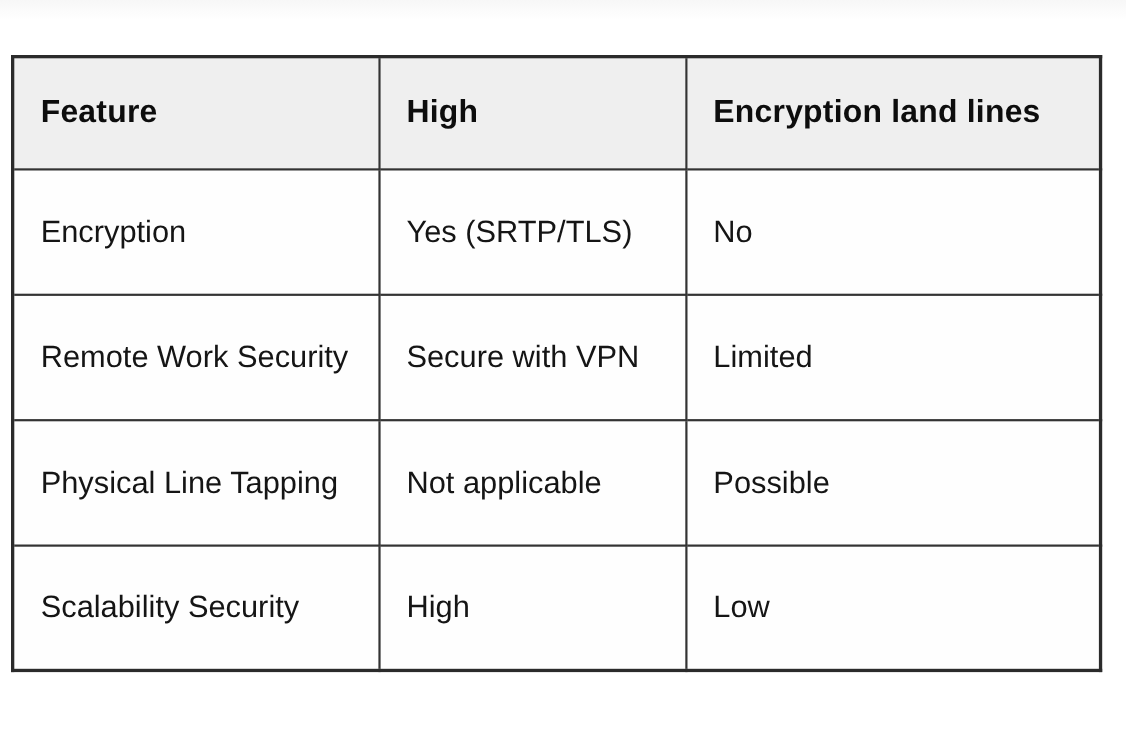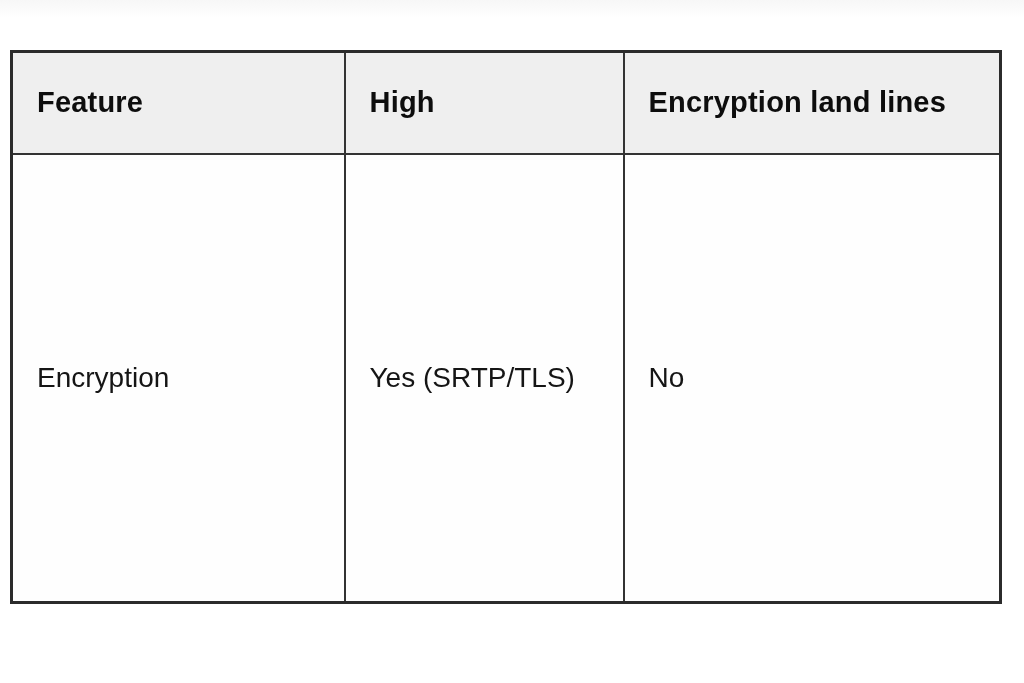--- a/index.html
+++ b/index.html
@@ -79,15 +79,30 @@
         <th>High</th>
         <th>Encryption land lines</th>
       </tr>
     </thead>
     <tbody>
       <tr>
         <td>Encryption</td>
         <td>Yes (SRTP/TLS)</td>
         <td>No</td>
       </tr>
+      <tr>
+        <td>Remote Work Security</td>
+        <td>Secure with VPN</td>
+        <td>Limited</td>
+      </tr>
+      <tr>
+        <td>Physical Line Tapping</td>
+        <td>Not applicable</td>
+        <td>Possible</td>
+      </tr>
+      <tr>
+        <td>Scalability Security</td>
+        <td>High</td>
+        <td>Low</td>
+      </tr>
     </tbody>
   </table>
 </div>
 
 </body></html>

